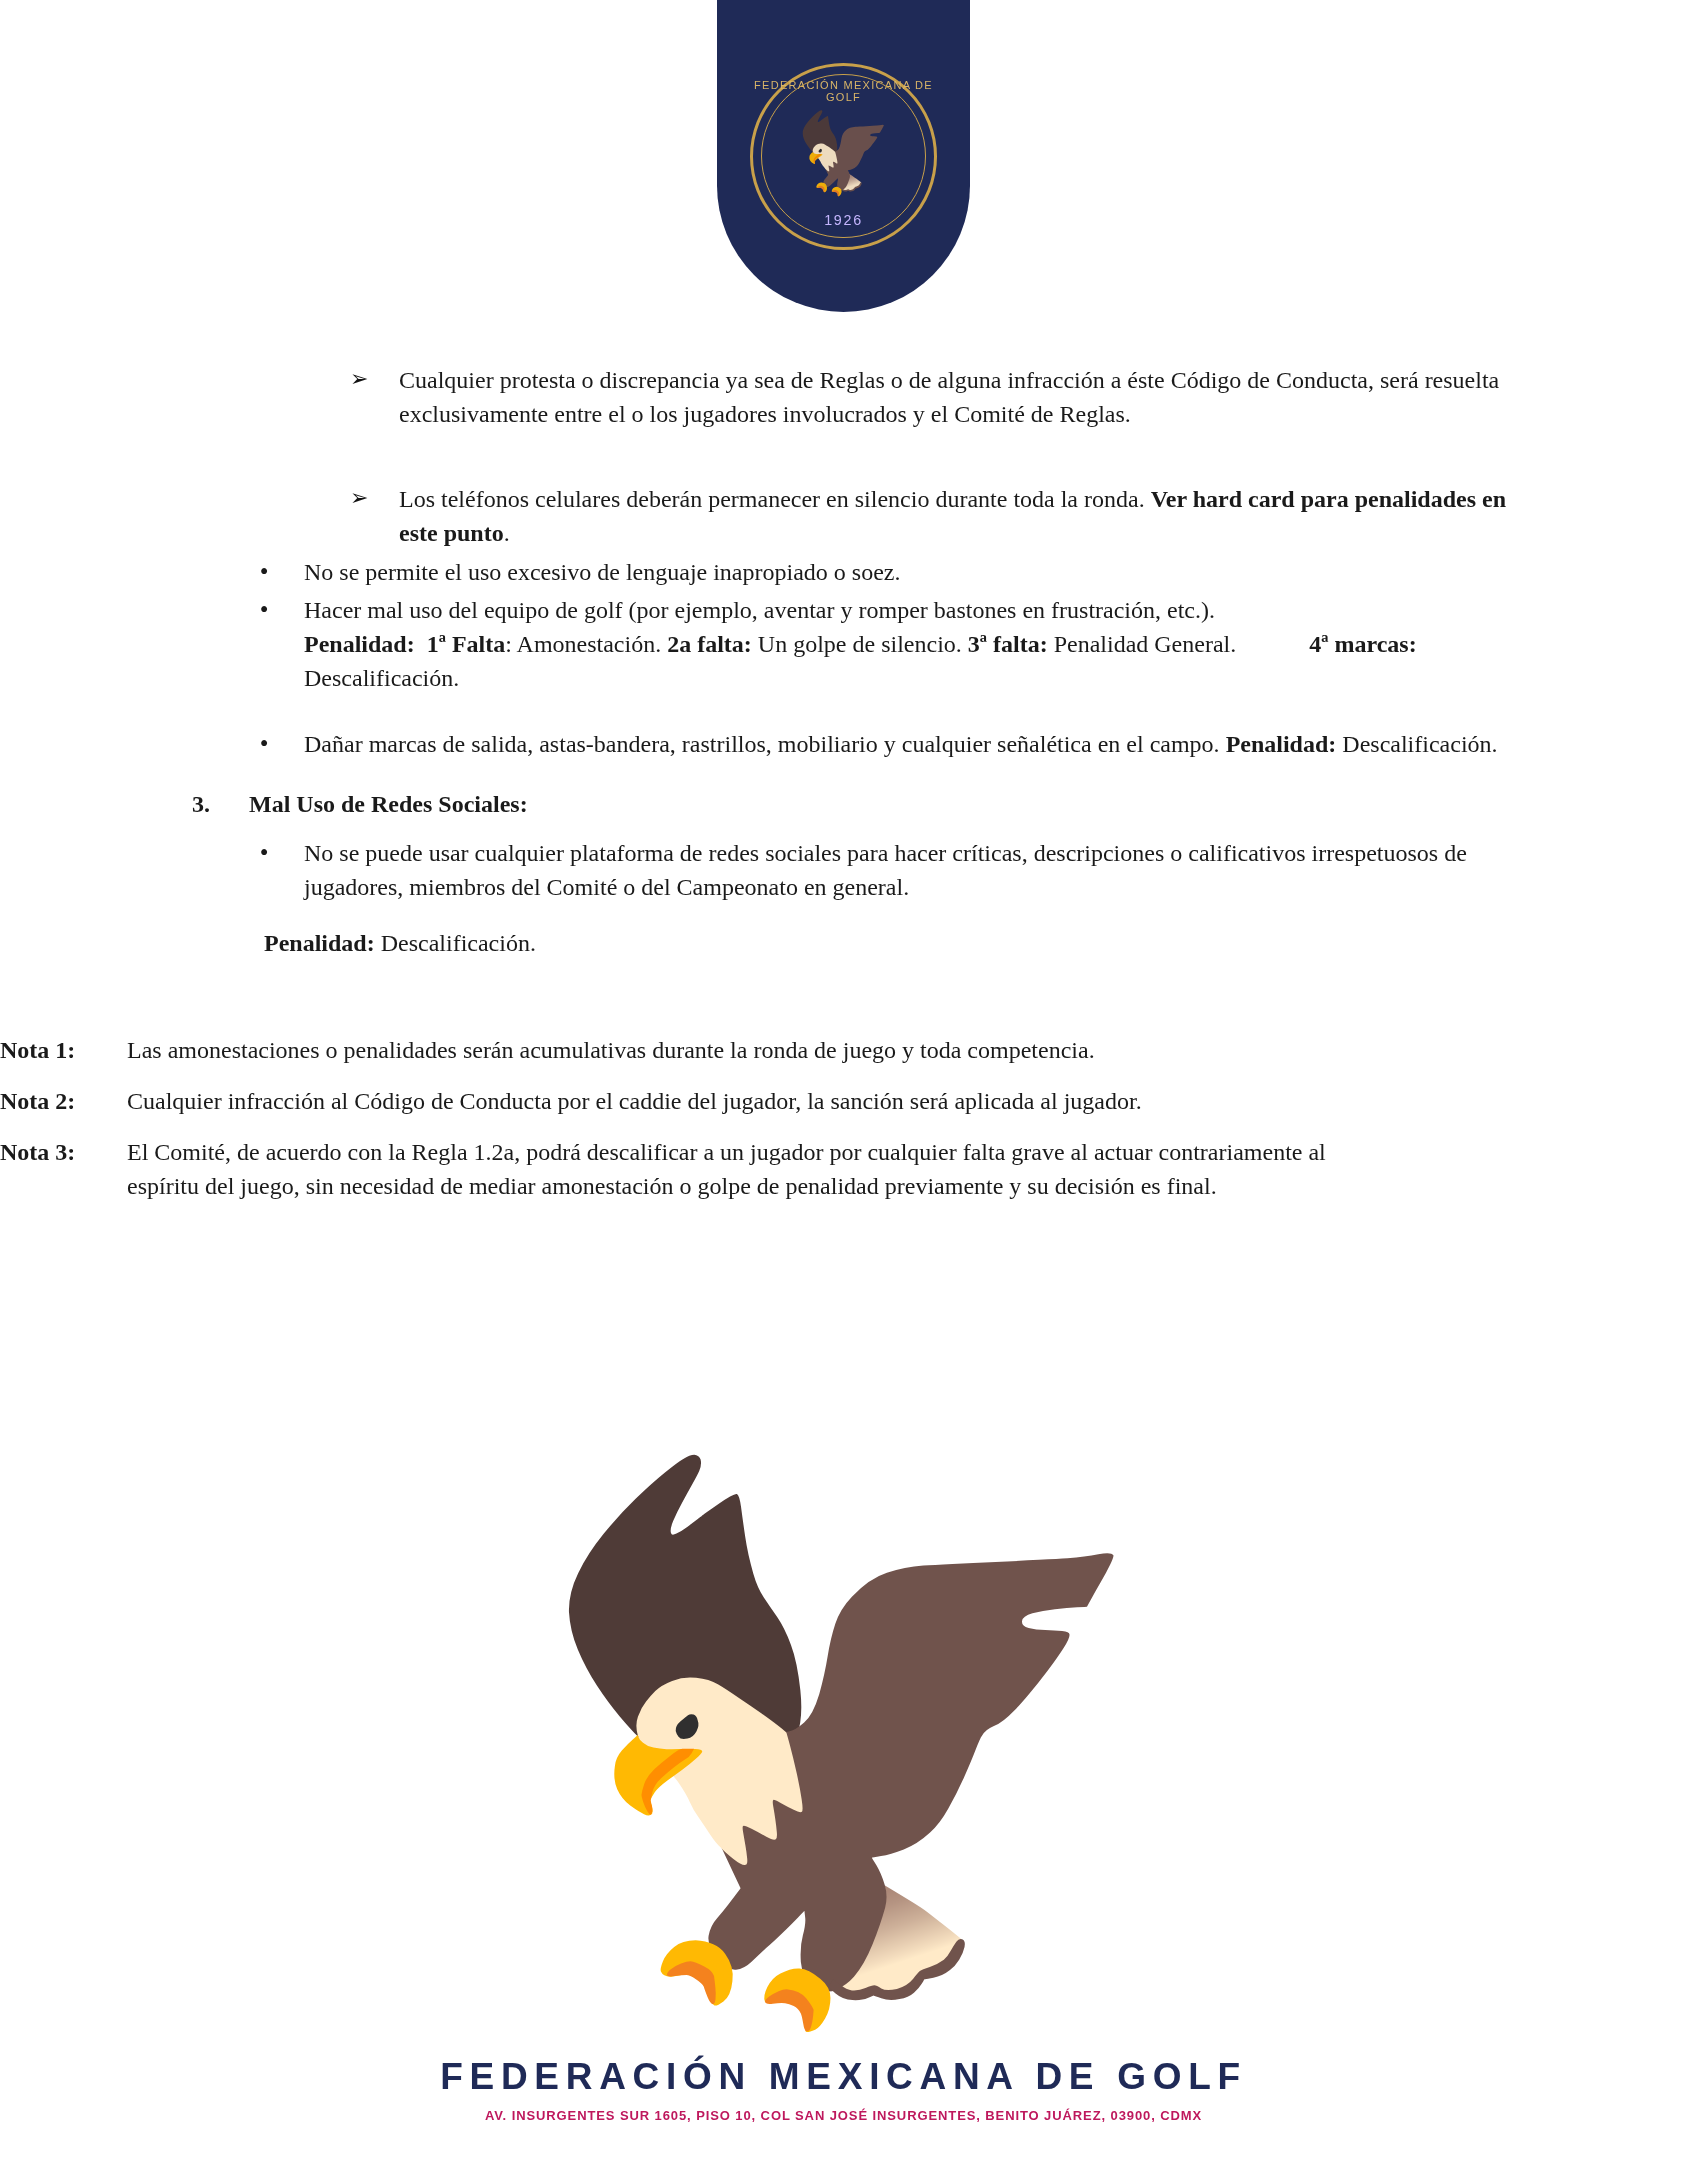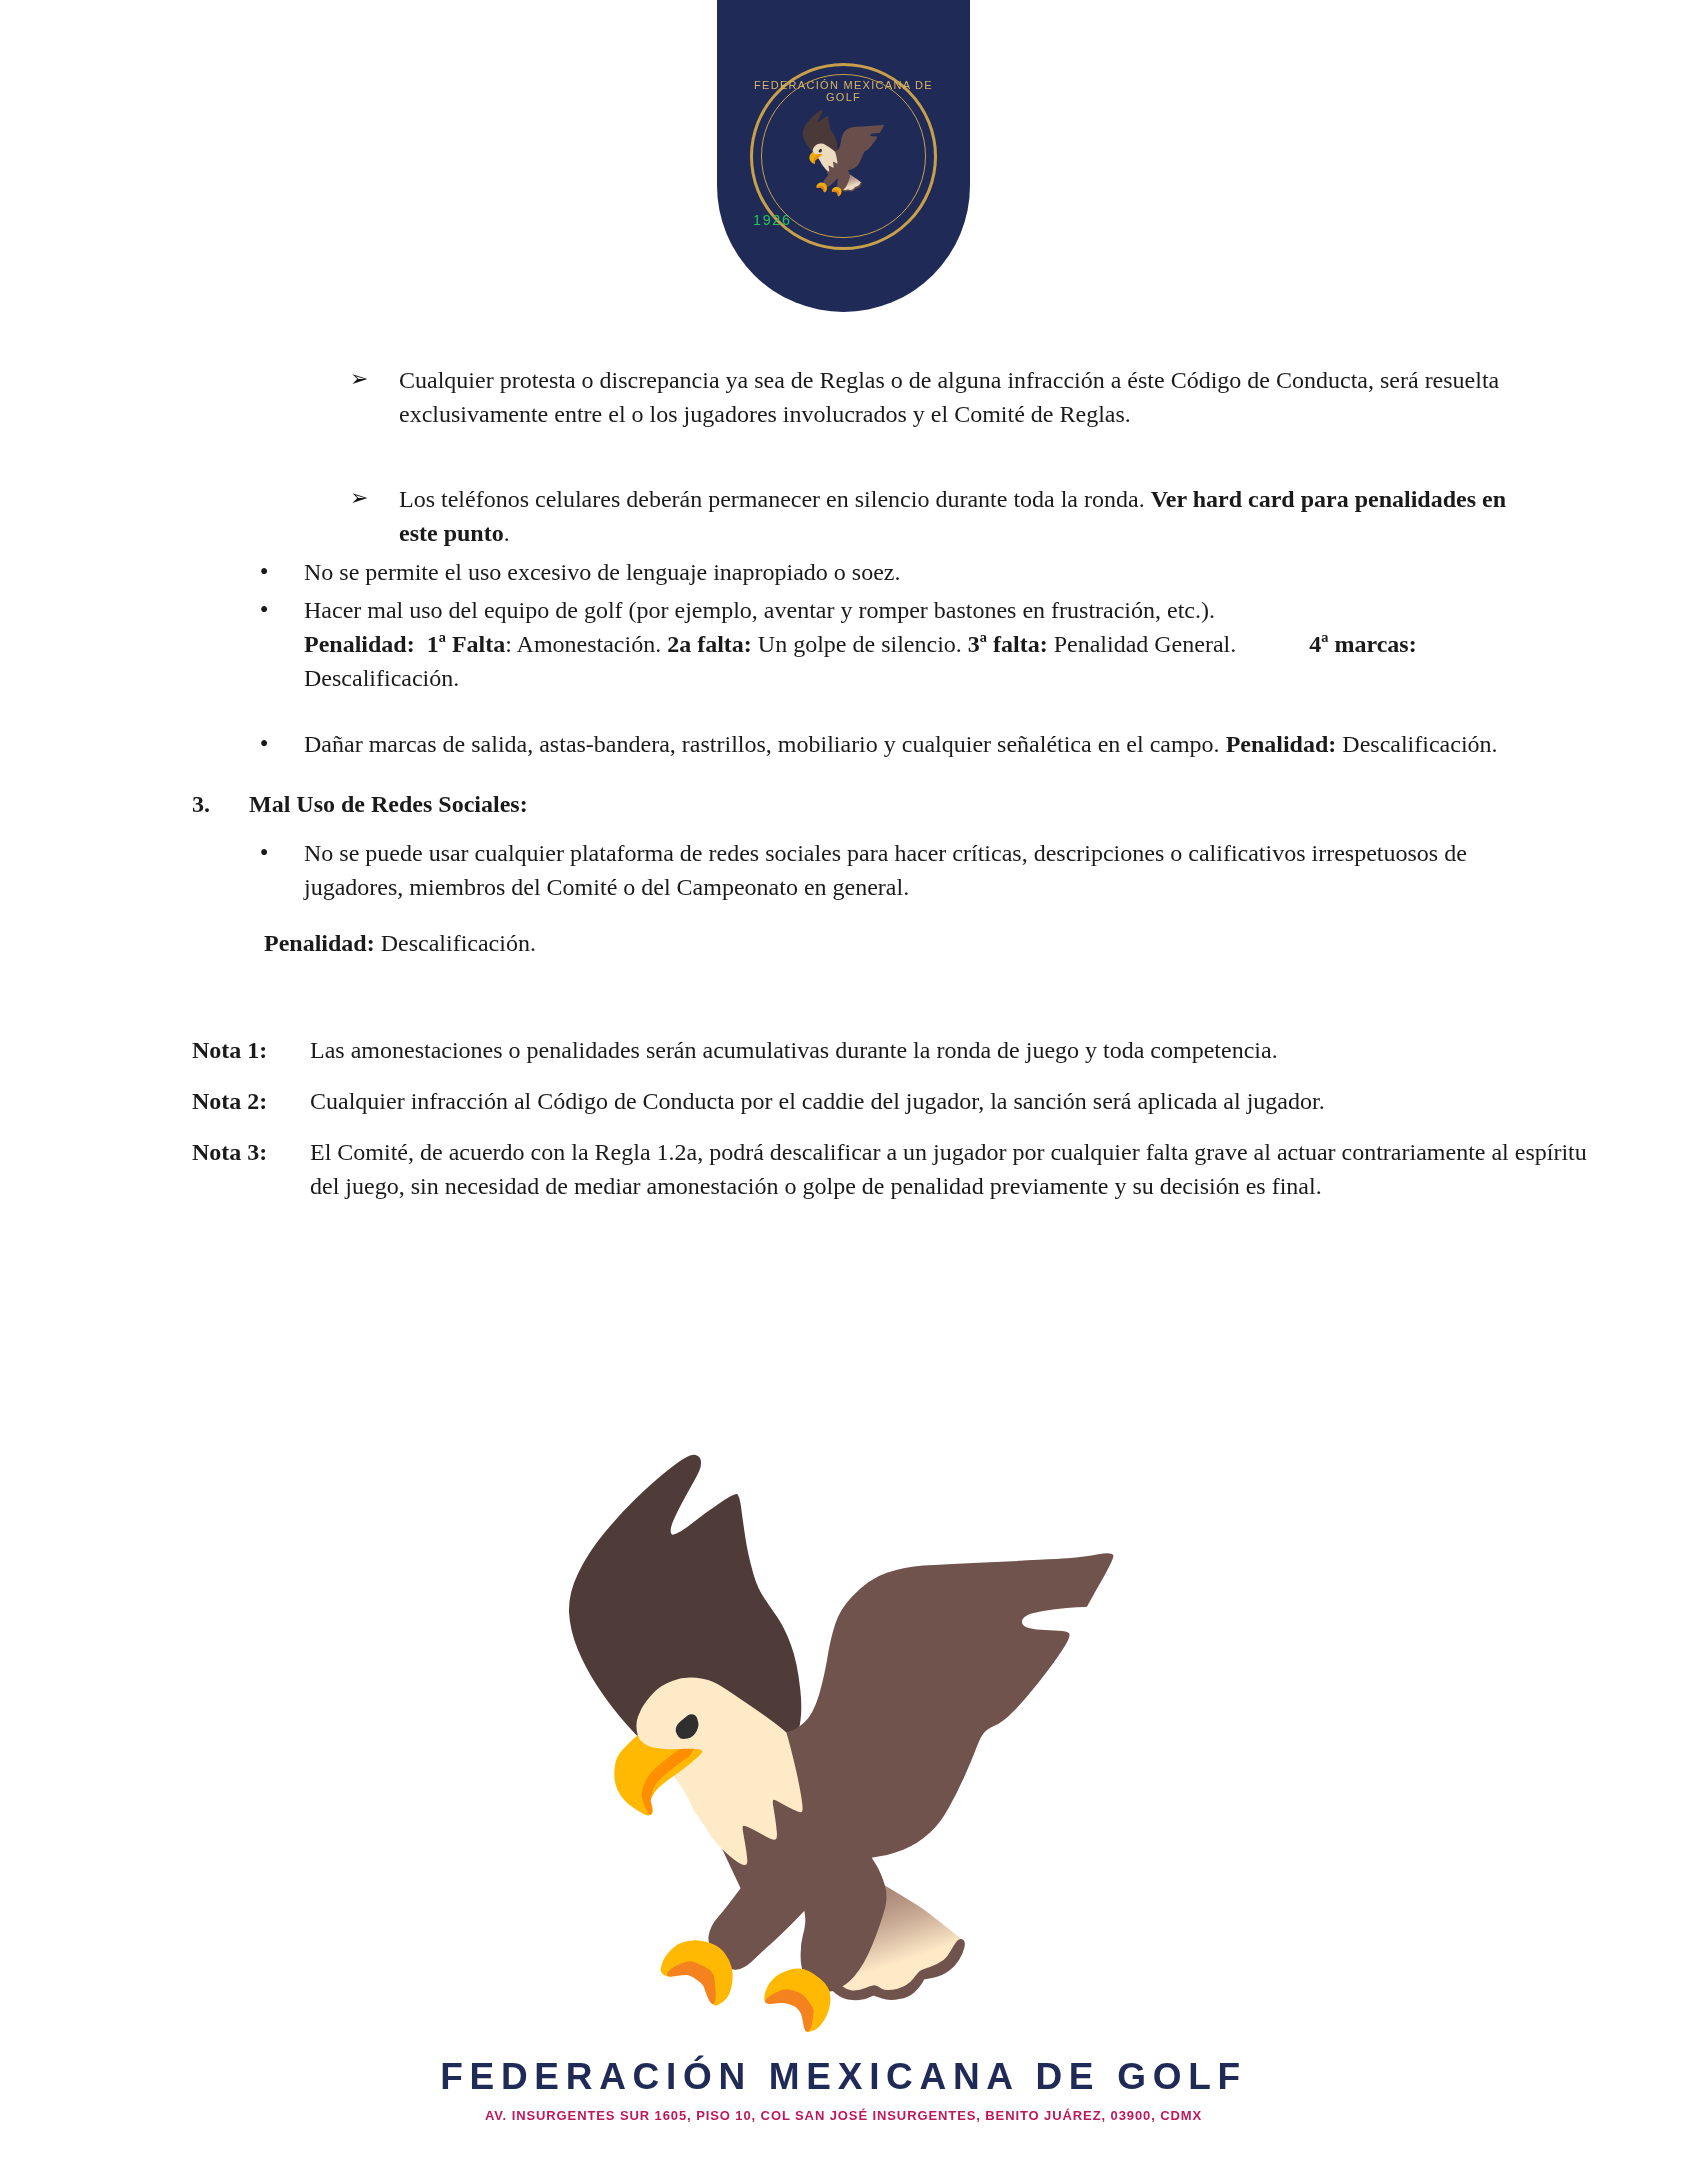--- a/index.html
+++ b/index.html
@@ -66,24 +66,25 @@
     font-family: "Liberation Sans", sans-serif;
     font-size: 11px;
     letter-spacing: 1.3px;
     color: #d9b568;
   }
   .crest-year {
     position: absolute;
     bottom: 18.6px;
     left: 0;
     width: 100%;
+    text-align: center;
     font-family: "Liberation Sans", sans-serif;
     font-size: 14.3px;
     letter-spacing: 1.7px;
-    color: #22c55e;
+    color: #c4b5fd;
   }
   .crest-eagle {
     font-size: 78px;
     line-height: 1;
     color: #e4e7ef;
     opacity: .92;
     margin-top: -5px;
   }
 
   
@@ -146,23 +147,23 @@
   }
   .section-num .txt { font-weight: bold; }
 
   .penalty-line {
     margin-left: 264px;
     padding-top: 18.6px;
   }
 
   .note {
     display: flex;
-    margin-left: 192px;
     width: 1400px;
     padding-bottom: 17px;
+    gap: 9px;
   }
   .note .lbl {
     flex: 0 0 118px;
     font-weight: bold;
   }
   .note .txt { flex: 1 1 auto; }
 
   b, .b { font-weight: bold; }
 
   .gap-lg { height: 46px; }

